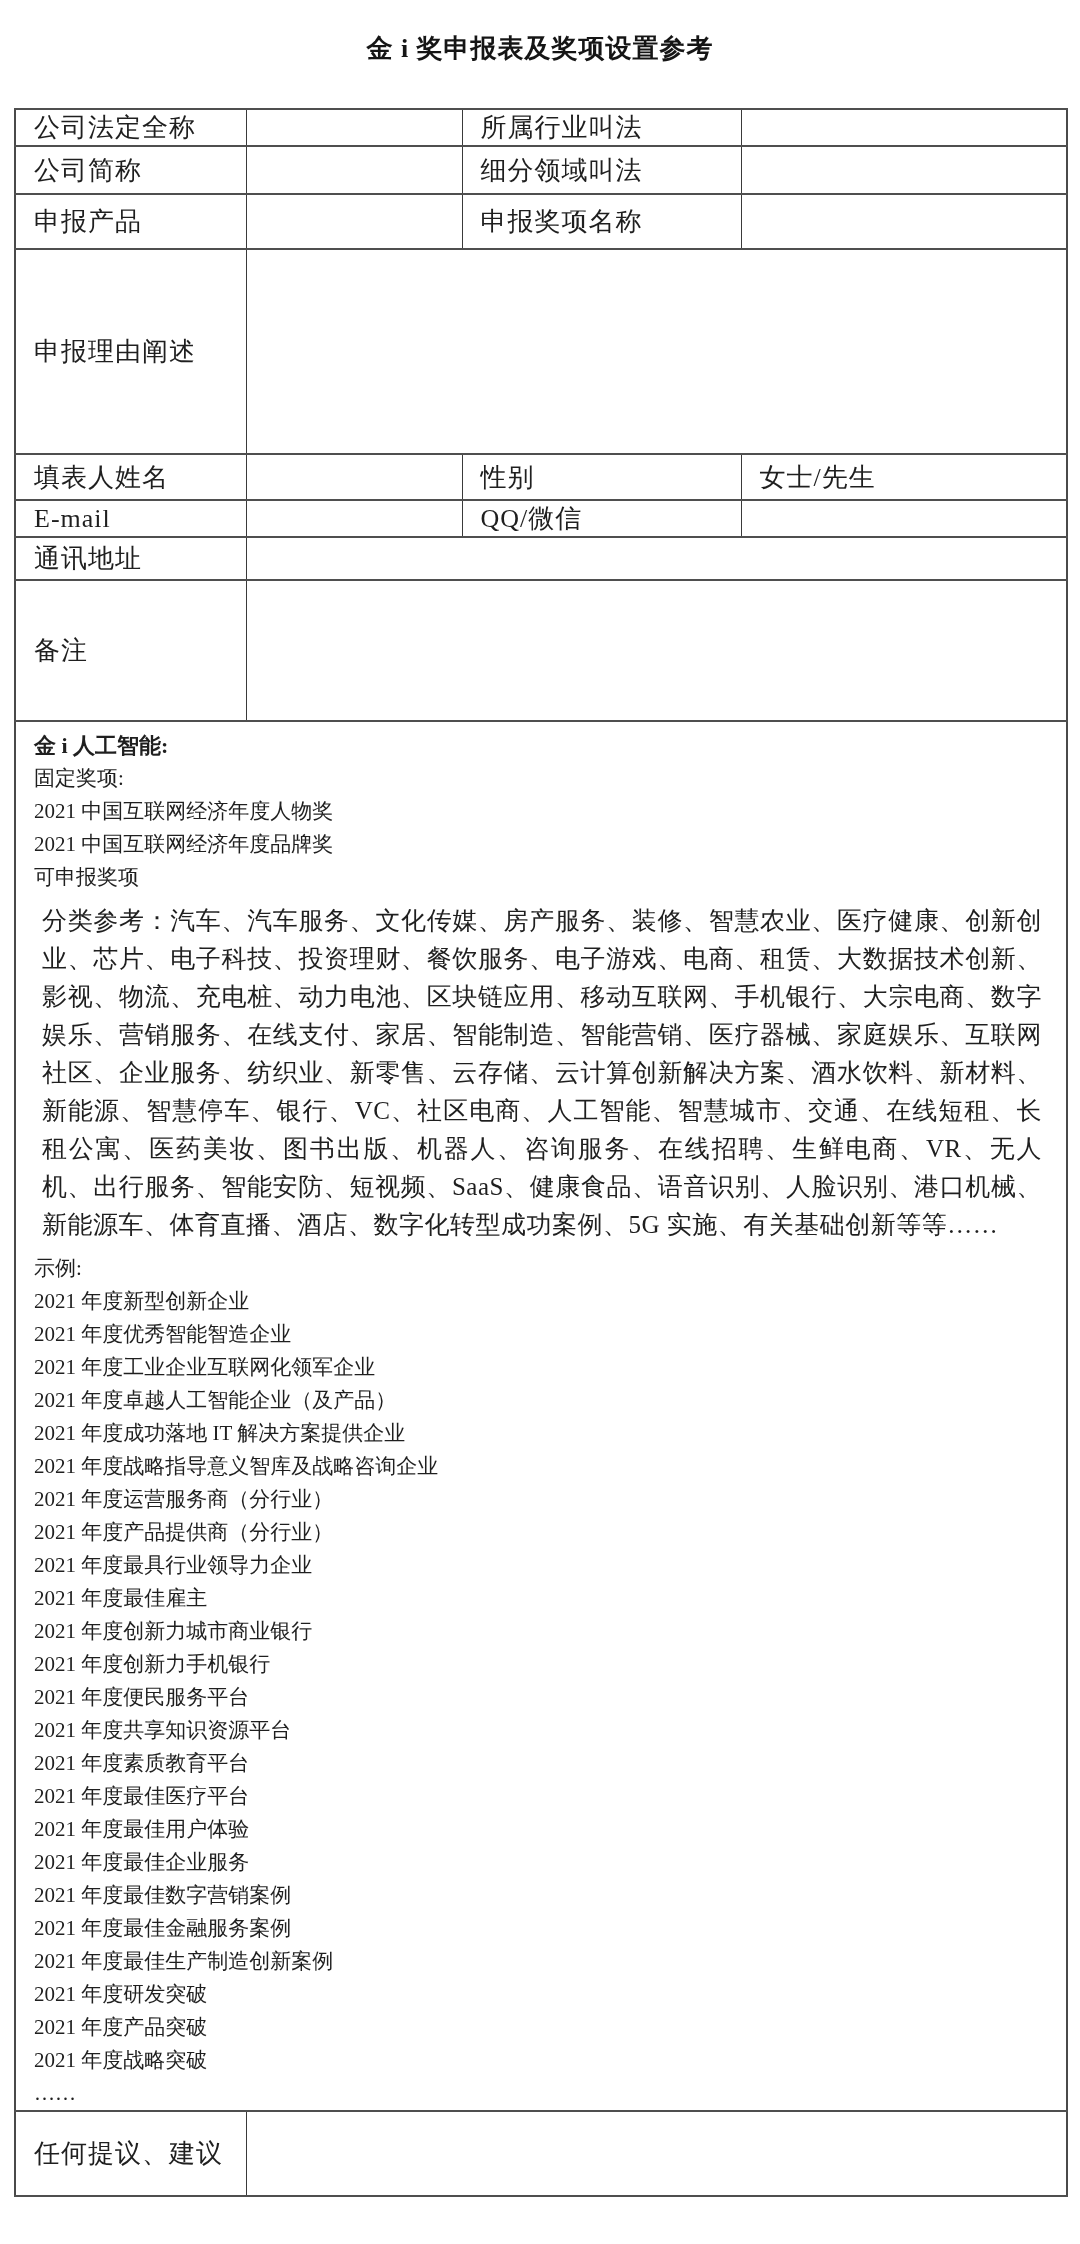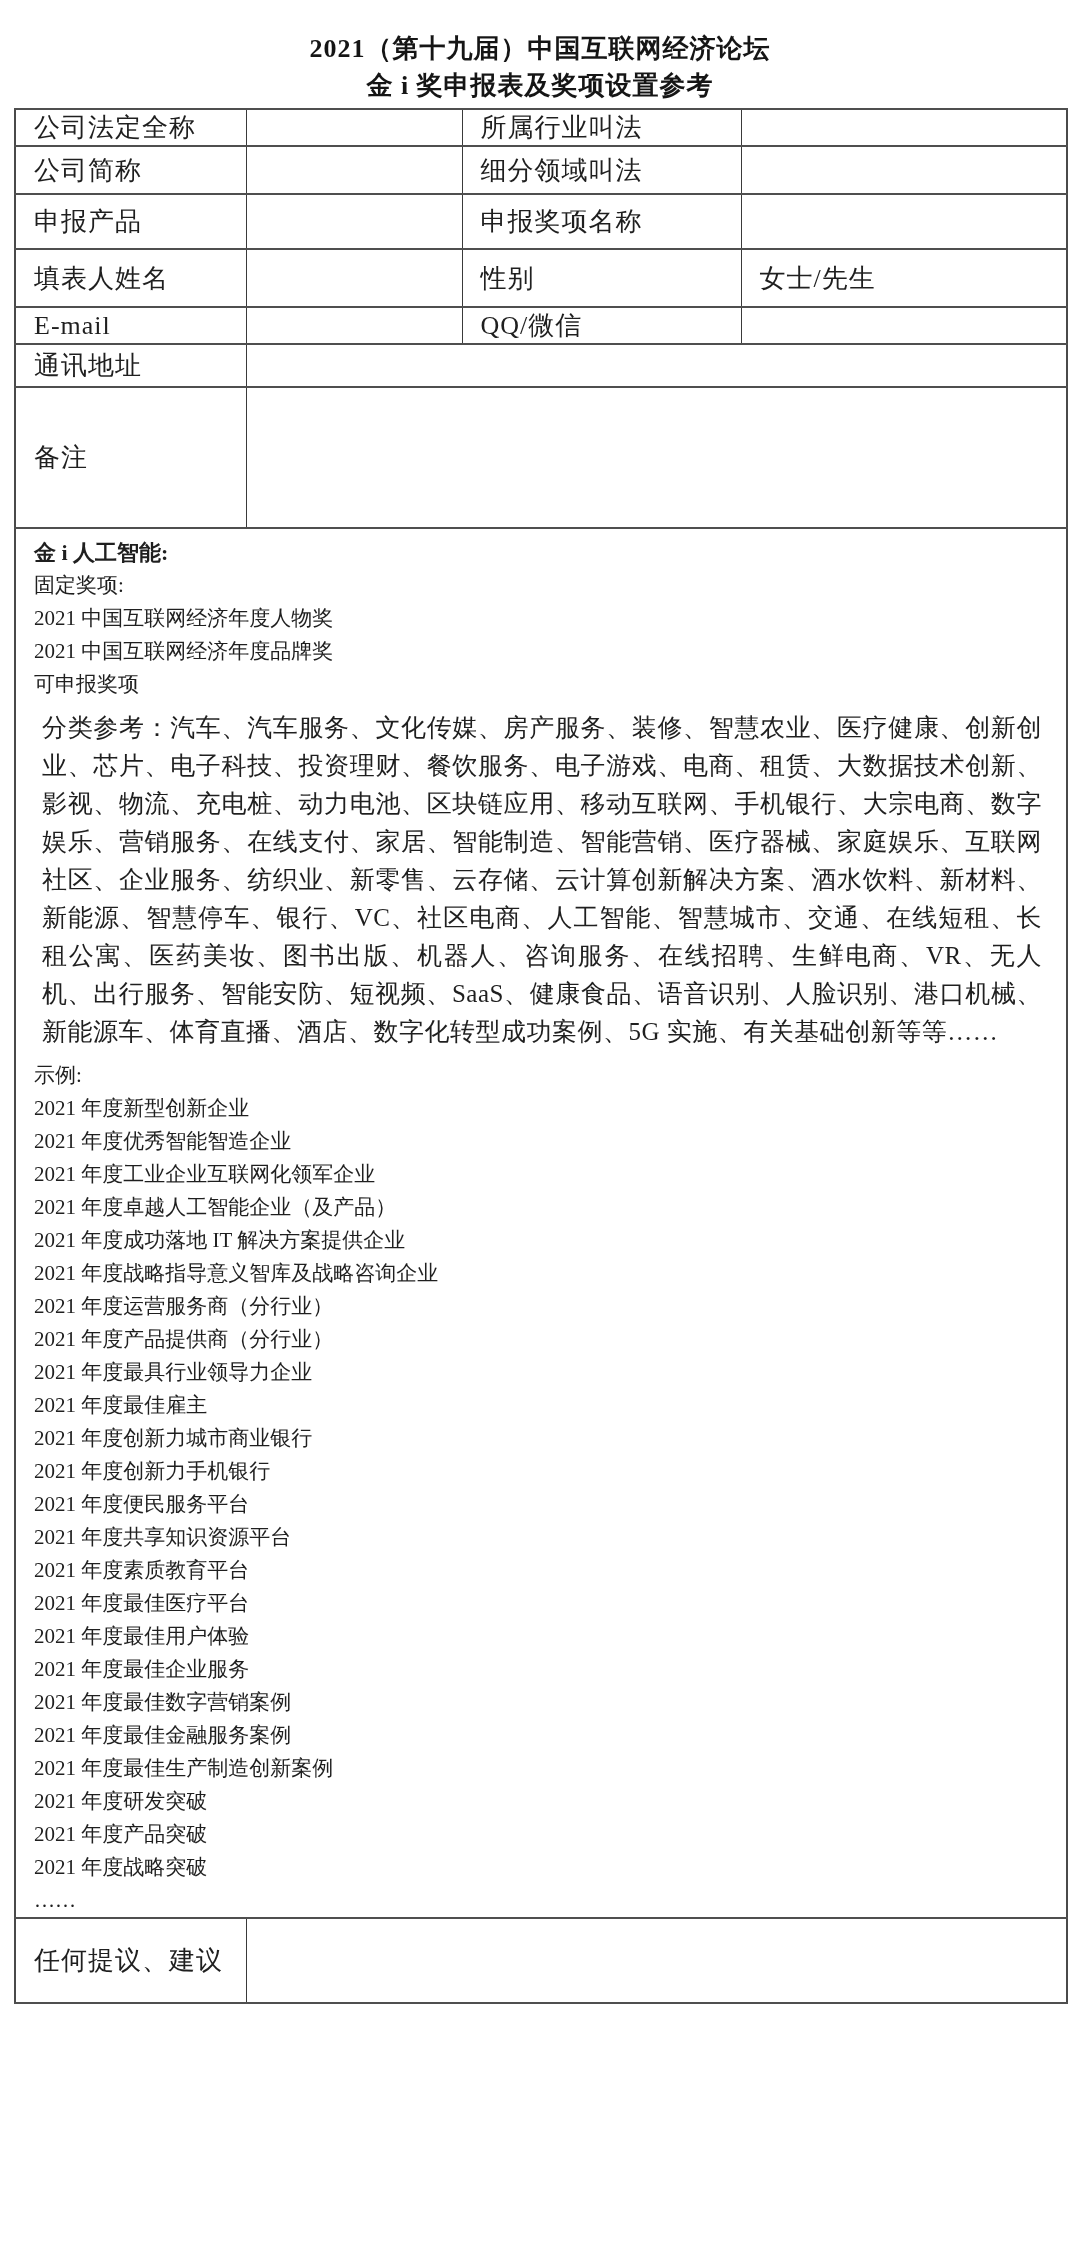--- a/index.html
+++ b/index.html
@@ -22,35 +22,34 @@
     border-left:1px solid #3a3a3a;border-right:1px solid #3a3a3a;
     border-top:2px solid #4f4f4f;border-bottom:2px solid #4f4f4f;
     padding:0;vertical-align:middle;
     font-size:26px;color:#1f1f1f;
     overflow:hidden;
   }
   td.lbl{padding-left:18px;letter-spacing:1px;}
   td.field{background:#ffffff;}
   td.section{vertical-align:top;padding:7px 16px 0 18px;}
   .h49{height:33px}.h48{height:48px}.h55{height:55px}.h205{height:205px}
-  .h54{height:58px}.h46{height:46px}.h43{height:43px}.h177{height:141px}
+  .h54{height:46px}.h46{height:46px}.h43{height:43px}.h177{height:141px}
   .h1301{height:1301px}.h85{height:85px}
   .sec-line{font-size:21px;line-height:33px;white-space:pre;}
   .sec-heading{font-weight:bold;font-size:22px;}
   .sec-para{
     margin:8px;font-size:25px;line-height:38px;text-align:justify;
     text-justify:inter-ideograph;letter-spacing:0.5px;
   }
   .sec-list{margin:0;padding:0;}
 </style>
 </head>
 <body>
 
 <div class="titles">
-  <div class="title-line">2021（第十九届）中国互联网经济论坛</div>
   <div class="title-line">金 i 奖申报表及奖项设置参考</div>
 </div>
 
 <table class="form">
   <colgroup>
     <col style="width:231px">
       <col style="width:216px">
       <col style="width:279px">
       <col style="width:326px">
   </colgroup>
@@ -70,20 +69,24 @@
     <td class="field"></td>
   </tr>
 
   <tr class="h55">
     <td class="lbl">申报产品</td>
     <td class="field"></td>
     <td class="lbl">申报奖项名称</td>
     <td class="field"></td>
   </tr>
 
+  <tr class="h205">
+    <td class="lbl">申报理由阐述</td>
+    <td class="field" colspan="3"></td>
+  </tr>
 
   <tr class="h54">
     <td class="lbl">填表人姓名</td>
     <td class="field"></td>
     <td class="lbl">性别</td>
     <td class="lbl">女士/先生</td>
   </tr>
 
 
   <tr class="h49">

